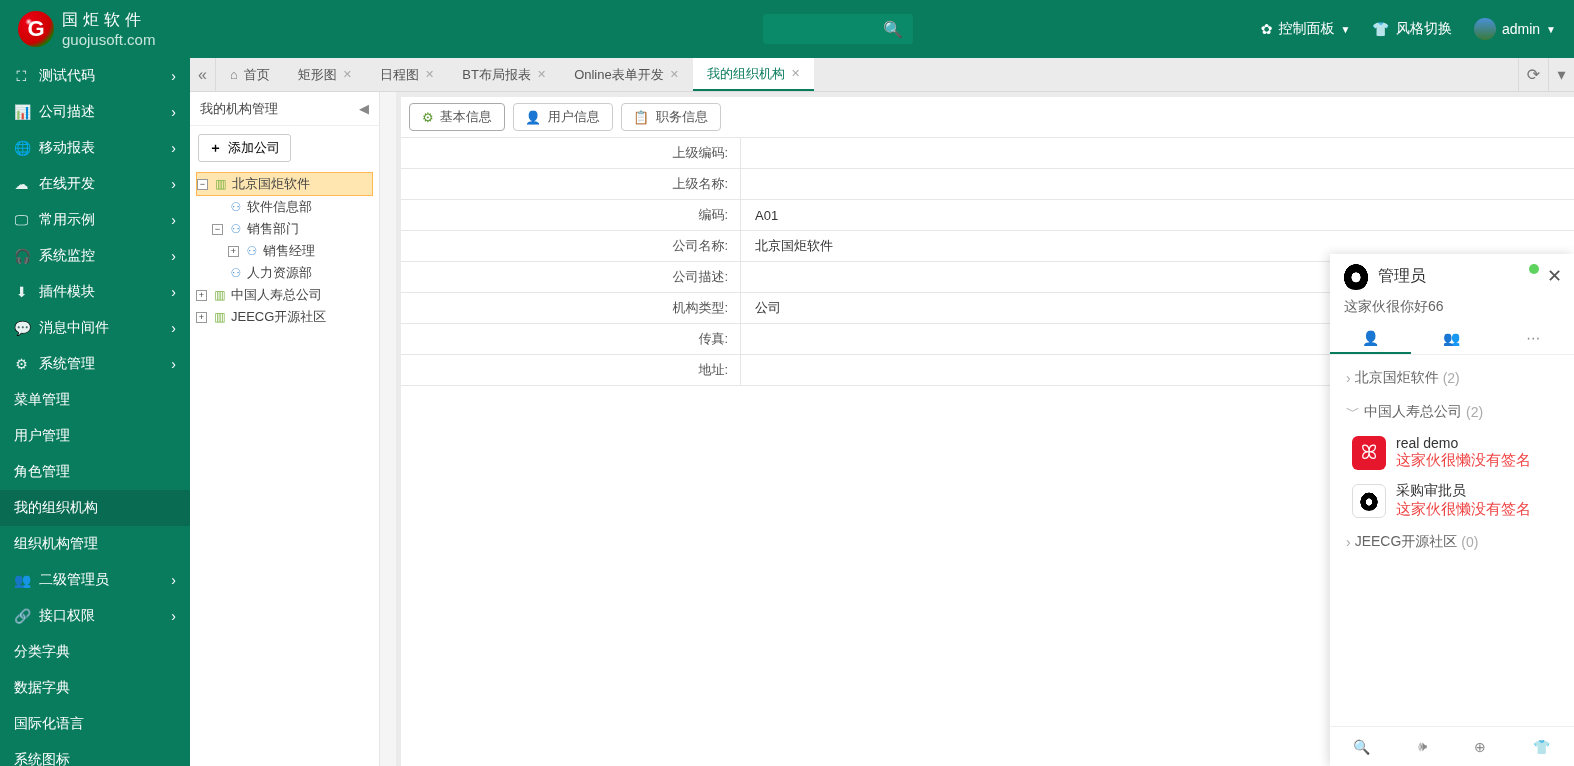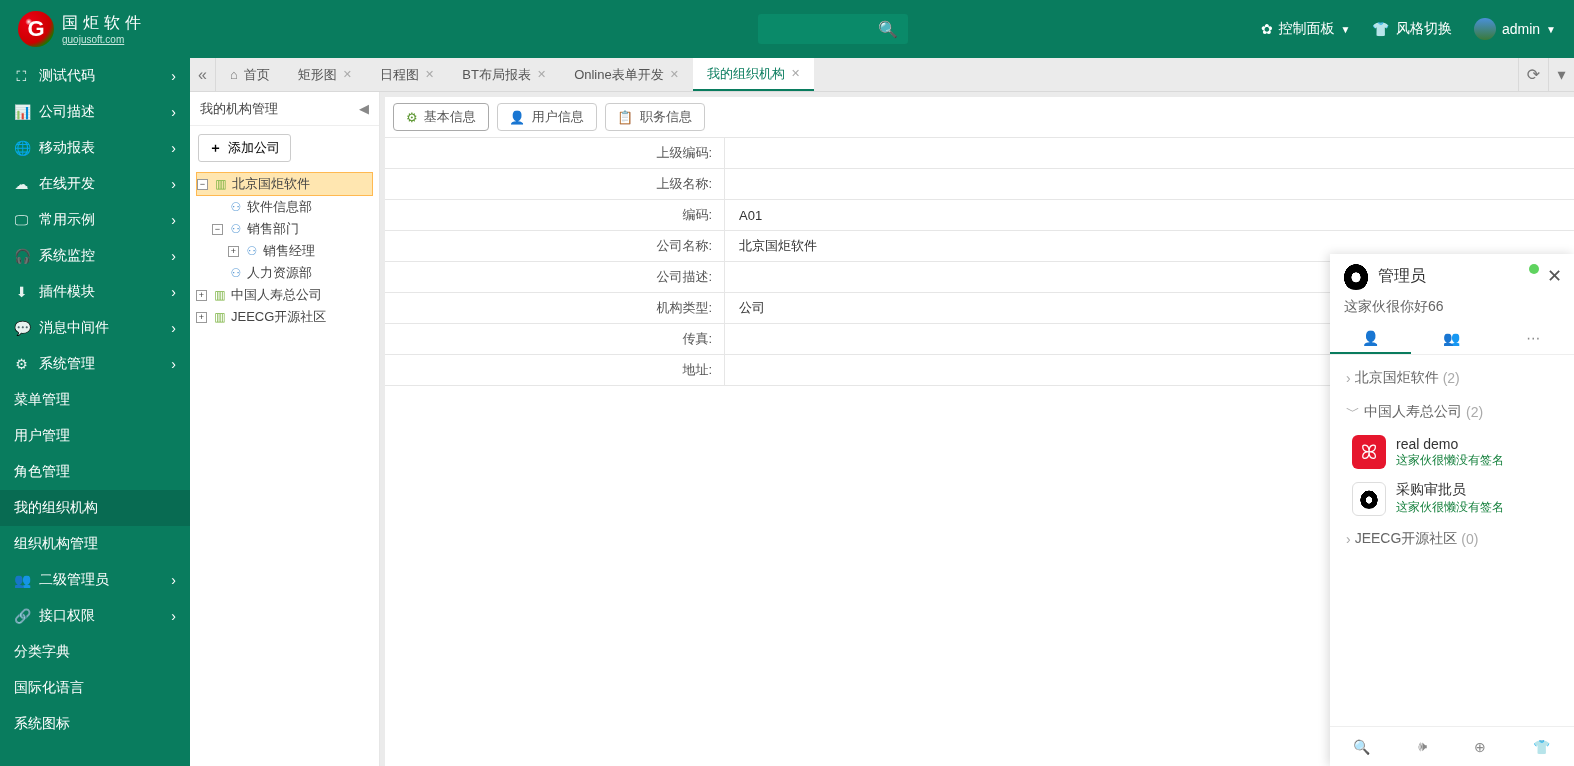--- a/index.html
+++ b/index.html
@@ -2,41 +2,41 @@
 <html><head>
 <meta charset="utf-8">
 <style>
 * { margin: 0; padding: 0; box-sizing: border-box; font-family: "Microsoft YaHei", Arial, sans-serif; }
 body { background: #f5f5f5; overflow: hidden; width: 1574px; height: 766px;}
 .header { background: #097c5e; height: 58px; display: flex; align-items: center; color: #fff; padding: 0 18px; justify-content: space-between;}
 .logo-area { display: flex; align-items: center; gap: 8px;}
 .logo-circle { width: 36px; height: 36px; background: radial-gradient(circle at 30% 30%, #fff 0%, #e60012 10%, #c00 60%, #080 80%, #fff 100%); border-radius: 50%; display:flex; align-items:center; justify-content:center; font-weight:bold; color:#fff; font-size:22px;}
 .logo-text { display:flex; flex-direction:column;}
 .logo-cn { font-size: 16px; letter-spacing: 5px; font-weight: 400;}
-.logo-en { font-size: 10px; color: #c8e6dd; text-decoration: underline;}
+.logo-en { font-size: 15px; color: #c8e6dd;}
 .header-search { width: 150px; height: 30px; background: #0a8a69; border-radius: 3px; display:flex; align-items:center; justify-content:flex-end; padding-right:10px; margin-left:260px;}
 .header-right { display:flex; align-items:center; gap: 22px;}
 .hr-item { display: flex; align-items: center; gap:6px; cursor:pointer; font-size:14px;}
 .hr-item .caret { font-size:10px;}
 .avatar { width:22px; height:22px; border-radius:50%; background: linear-gradient(#4a90d9, #3a7a3a);}
 .main { display: flex; height: 708px;}
 .sidebar { width: 190px; background: #097c5e; color: #fff; overflow-y: hidden;}
 .sb-item { height: 36px; display:flex; align-items:center; padding: 0 14px; justify-content:space-between; cursor:pointer; font-size:14px;}
 .sb-item.active { background: #086b52;}
 .sb-item .left { display:flex; align-items:center; gap:10px;}
 .sb-item .icon { width:15px; text-align:center; opacity:0.9;}
 .sb-sub { }
 .tabs-bar { height: 34px; background:#ebebeb; border-bottom:1px solid #d9d9d9; display:flex; align-items:stretch;}
 .tabs-bar .arrow { width: 26px; display:flex; align-items:center; justify-content:center; color:#777; cursor:pointer; border-right:1px solid #d9d9d9;}
 .tab { display:flex; align-items:center; padding: 0 14px; font-size:13px; color:#555; cursor:pointer; gap:6px; position:relative;}
 .tab.active { color:#097c5e; border-bottom: 2px solid #097c5e; background:#fff;}
 .tab .close { color:#aaa; font-size:11px;}
 .tabs-bar .spacer { flex:1;}
 .tabs-bar .refresh { width:30px; display:flex; align-items:center; justify-content:center; color:#777; cursor:pointer; border-left:1px solid #d9d9d9;}
-.content-row { display:flex; height: 674px;}
+.content-row { display:flex; height: 674px; gap: 16px;}
 .org-panel { width: 190px; background:#fff; border-right:1px solid #e6e6e6; font-size:13px;}
 .org-panel-hd { height: 34px; display:flex; align-items:center; justify-content:space-between; padding:0 10px; border-bottom:1px solid #eee; color:#444;}
 .add-btn { border:1px solid #ccc; border-radius:3px; padding: 4px 10px; margin:8px; display:inline-flex; align-items:center; gap:6px; background:#fff; cursor:pointer; font-size:13px;}
 .tree { padding: 2px 6px; font-size:13px; color:#444;}
 .tree-node { display:flex; align-items:center; gap:4px; padding:2px 0; cursor:pointer; white-space:nowrap;}
 .tree-node .toggler { width:11px; height:11px; border:1px solid #999; font-size:9px; display:inline-flex; align-items:center; justify-content:center; line-height:1; margin-right:2px; background:#fff;}
 .tree-node .space { width:13px; display:inline-block;}
 .tree-node.sel { background:#FFE6B0; border:1px solid #FFB951;}
 .tree-icon { width:14px; display:inline-flex; align-items:center; justify-content:center; color:#888; font-size:12px;}
 .tree-icon.org { color:#7cb342;}
@@ -64,21 +64,21 @@
 .chat-tabs { display:flex; border-bottom:1px solid #eee;}
 .chat-tabs .t { flex:1; text-align:center; padding:6px 0; color:#888; cursor:pointer;}
 .chat-tabs .t.active { border-bottom:2px solid #097c5e; color:#333;}
 .chat-list { flex:1; overflow-y:auto; padding: 6px 0;}
 .chat-group { padding: 8px 16px; color:#666; cursor:pointer; display:flex; align-items:center; gap:4px;}
 .chat-user { display:flex; align-items:center; gap:10px; padding:6px 16px 6px 22px;}
 .chat-avatar { width:34px; height:34px; border-radius:6px; display:flex; align-items:center; justify-content:center; font-size:20px;}
 .chat-avatar.weibo { background:#e6162d; color:#fff;}
 .chat-avatar.qq { background:#fff; border:1px solid #ddd;}
 .chat-uname { font-size:14px; color:#333;}
-.chat-usig { font-size:12px; color:#15803d;}
+.chat-usig { font-size:15px; color:#ef4444;}
 .chat-foot { height:40px; border-top:1px solid #eee; display:flex; align-items:center; justify-content:space-around; color:#888;}
 .chat-foot div { cursor:pointer;}
 .qq-icon{display:inline-block;width:28px;height:28px;background:radial-gradient(ellipse at 50% 55%, #fff 22%, #000 24% 60%, transparent 62%); border-radius:50%; position:relative;}
 .qq-icon-sm{display:inline-block;width:20px;height:20px;background:radial-gradient(ellipse at 50% 55%, #fff 22%, #000 24% 60%, transparent 62%); border-radius:50%;}
 </style>
 </head>
 <body>
 
 <div class="header">
   <div class="logo-area">
@@ -213,20 +213,25 @@
         </span>
         <span>›</span>
       </div>
       <div class="sb-item sb-sub">
         <span class="left">
           <span>分类字典</span>
         </span>
       </div>
       <div class="sb-item sb-sub">
         <span class="left">
+          <span>数据字典</span>
+        </span>
+      </div>
+      <div class="sb-item sb-sub">
+        <span class="left">
           <span>国际化语言</span>
         </span>
       </div>
       <div class="sb-item sb-sub">
         <span class="left">
           <span>系统图标</span>
         </span>
       </div>
     </div>
   <div style="flex:1; display:flex; flex-direction:column;">

